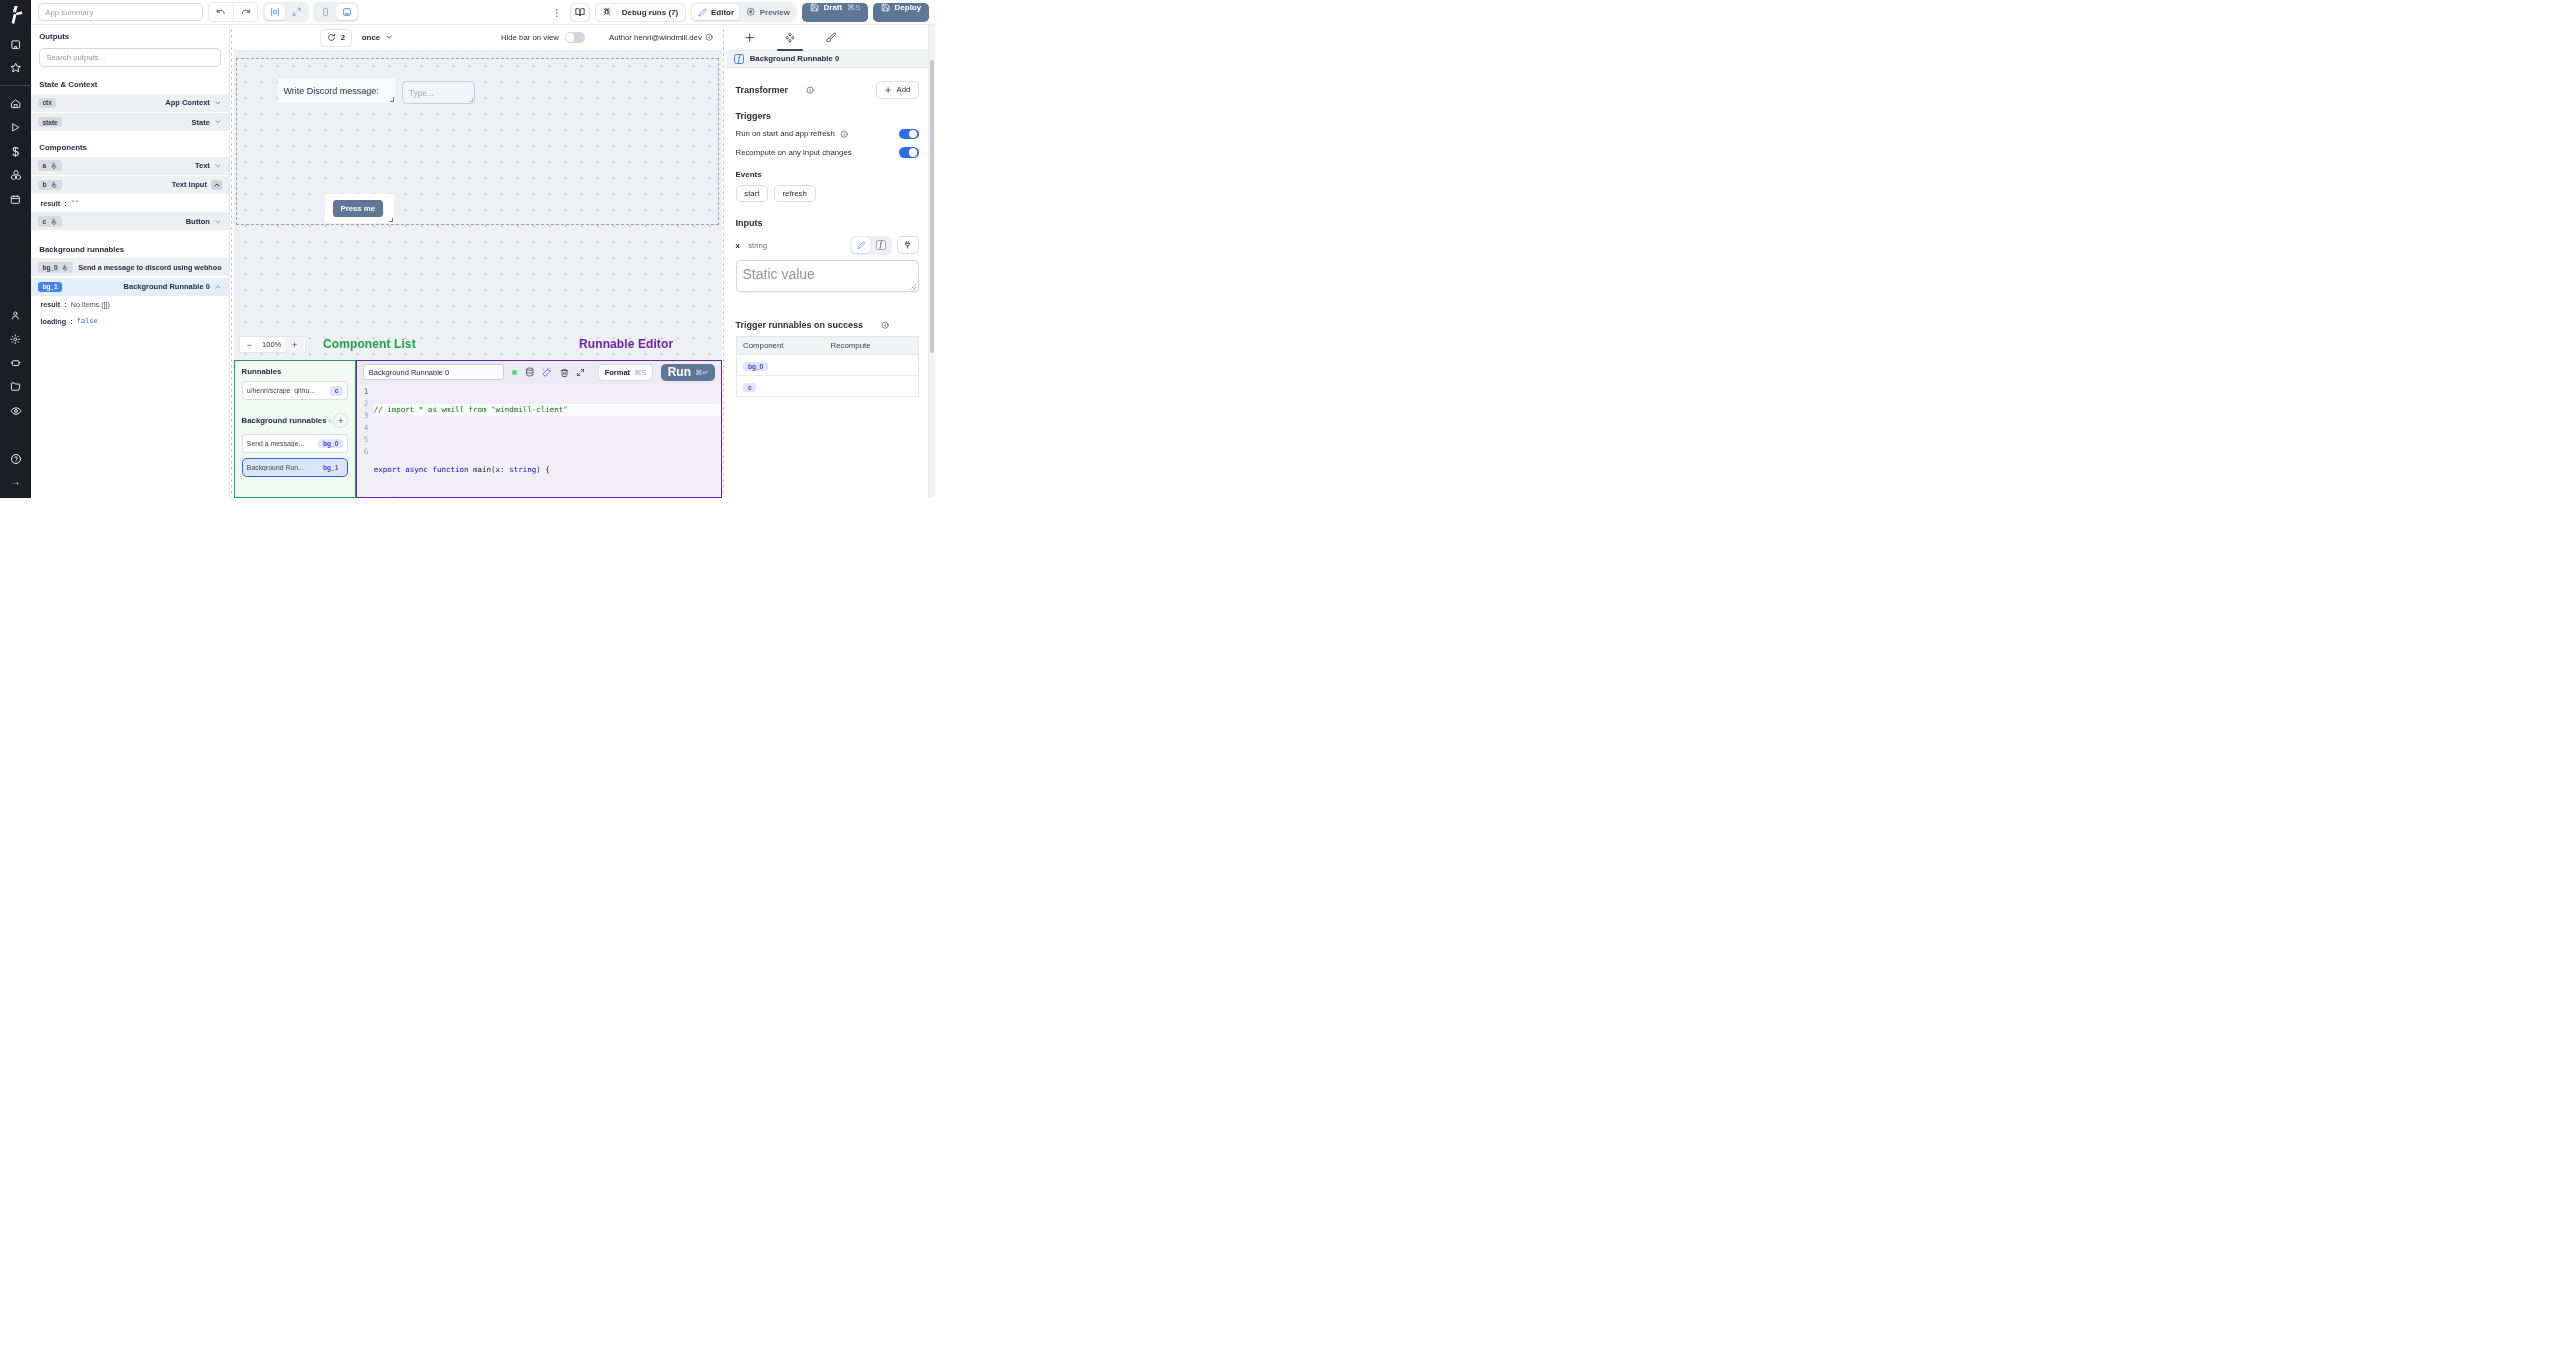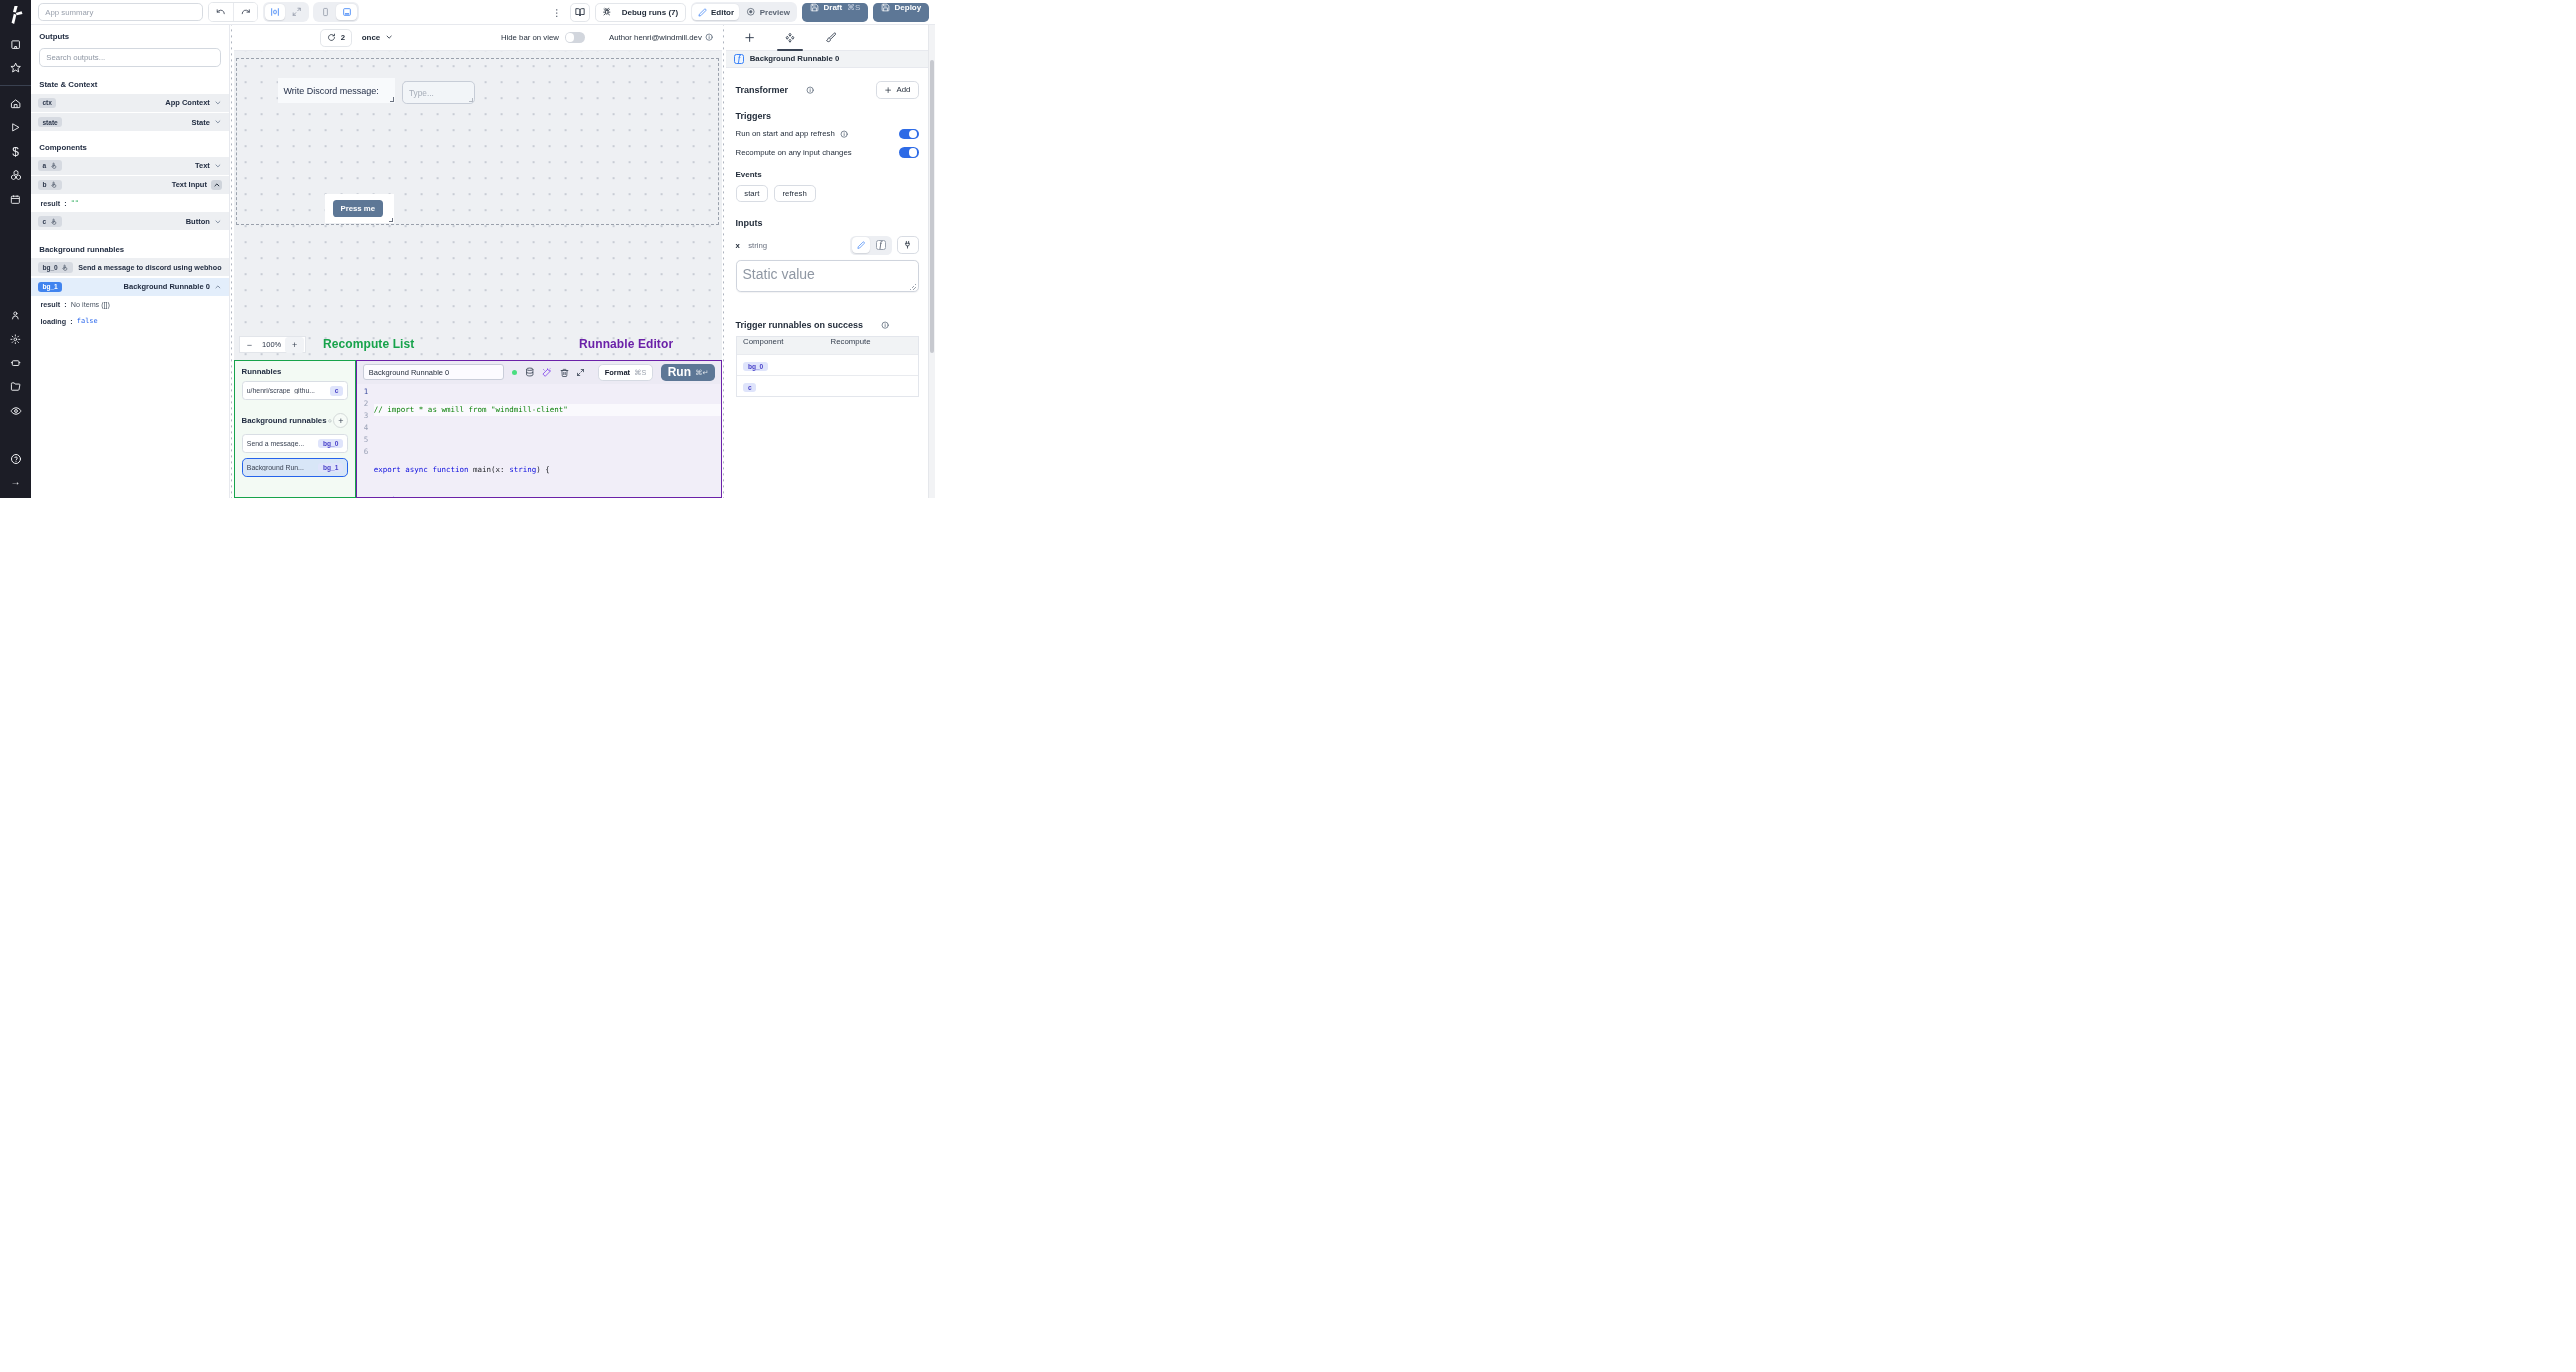--- a/index.html
+++ b/index.html
@@ -145,21 +145,21 @@
   .mini-seg { background:#edeff3; border-radius:5.4px; padding:1.8px; display:flex; align-items:center; gap:1.8px; }
   .mini-btn { width:18px; height:15.5px; border-radius:4.2px; display:flex; align-items:center; justify-content:center; cursor:pointer; color:#6b7280; }
   .mini-btn.sel { background:#fff; box-shadow:0 0.6px 1.2px rgba(16,24,40,.12); color:#3b82f6; }
   .plug-btn { width:21.5px; height:18px; border:0.6px solid #d8dce3; border-radius:4.8px; background:#fff; display:flex; align-items:center; justify-content:center; color:#1f2937; cursor:pointer; }
   .static-ta { position:relative; margin-top:5.4px; }
   .static-ta textarea { width:100%; height:32px; border:0.6px solid #cfd4dd; border-radius:4.8px; padding:5.4px 6px; font-size:14px; font-family:inherit; color:#374151; resize:none; box-shadow:0 0.6px 1.2px rgba(16,24,40,.05); }
   .static-ta textarea::placeholder { color:#8f97a3; }
   .ta-grip { position:absolute; right:3px; bottom:4.2px; width:5.4px; height:5.4px; background:linear-gradient(135deg, transparent 50%, #9aa1ac 50%, #9aa1ac 58%, transparent 58%, transparent 72%, #9aa1ac 72%, #9aa1ac 80%, transparent 80%); }
   .succ-row { margin-top:26px; }
   .rtable { margin-top:6px; border:0.6px solid #e3e6ec; }
-  .rt-head { display:flex; background:#f1f3f5; height:17.3px; font-size:7.8px; color:#374151; }
+  .rt-head { display:flex; background:#f1f3f5; height:17.3px; align-items:center; font-size:7.8px; color:#374151; }
   .rt-c1 { width:52%; padding-left:6.6px; } .rt-c2 { flex:1; }
   .rt-row { display:flex; align-items:center; height:21px; border-top:0.6px solid #e9ebef; background:#fff; }
 
   
   .scrollbar { position:absolute; right:0; top:25px; bottom:0; width:7.2px; background:#f2f3f5; border-left:0.6px solid #e5e7eb; }
   .scroll-thumb { position:absolute; left:1.2px; right:1.2px; top:35px; height:293px; background:#c7c9cf; border-radius:2.4px; }
 </style>
 </head>
 <body>
 
@@ -501,21 +501,21 @@
       </div>
       <div class="btn-comp">
         <span class="pressme">Press me</span>
         <span class="rh"></span>
       </div>
       <div class="zoomctl">
         <span class="zbtn">−</span>
         <span class="zlevel">100%</span>
         <span class="zbtn plus">+</span>
       </div>
-      <div class="ann ann-green">Recompute List</div>
+      <div class="ann ann-green">Component List</div>
       <div class="ann ann-purple">Runnable Editor</div>
     </div>
 
     <div class="bottomrow">
 
       <div class="runnables">
         <div class="rtitle">Runnables</div>
         <div class="rcard">
           <span class="rlbl">u/henri/scrape_githu...</span>
           <span class="bdg-ind">c</span>

